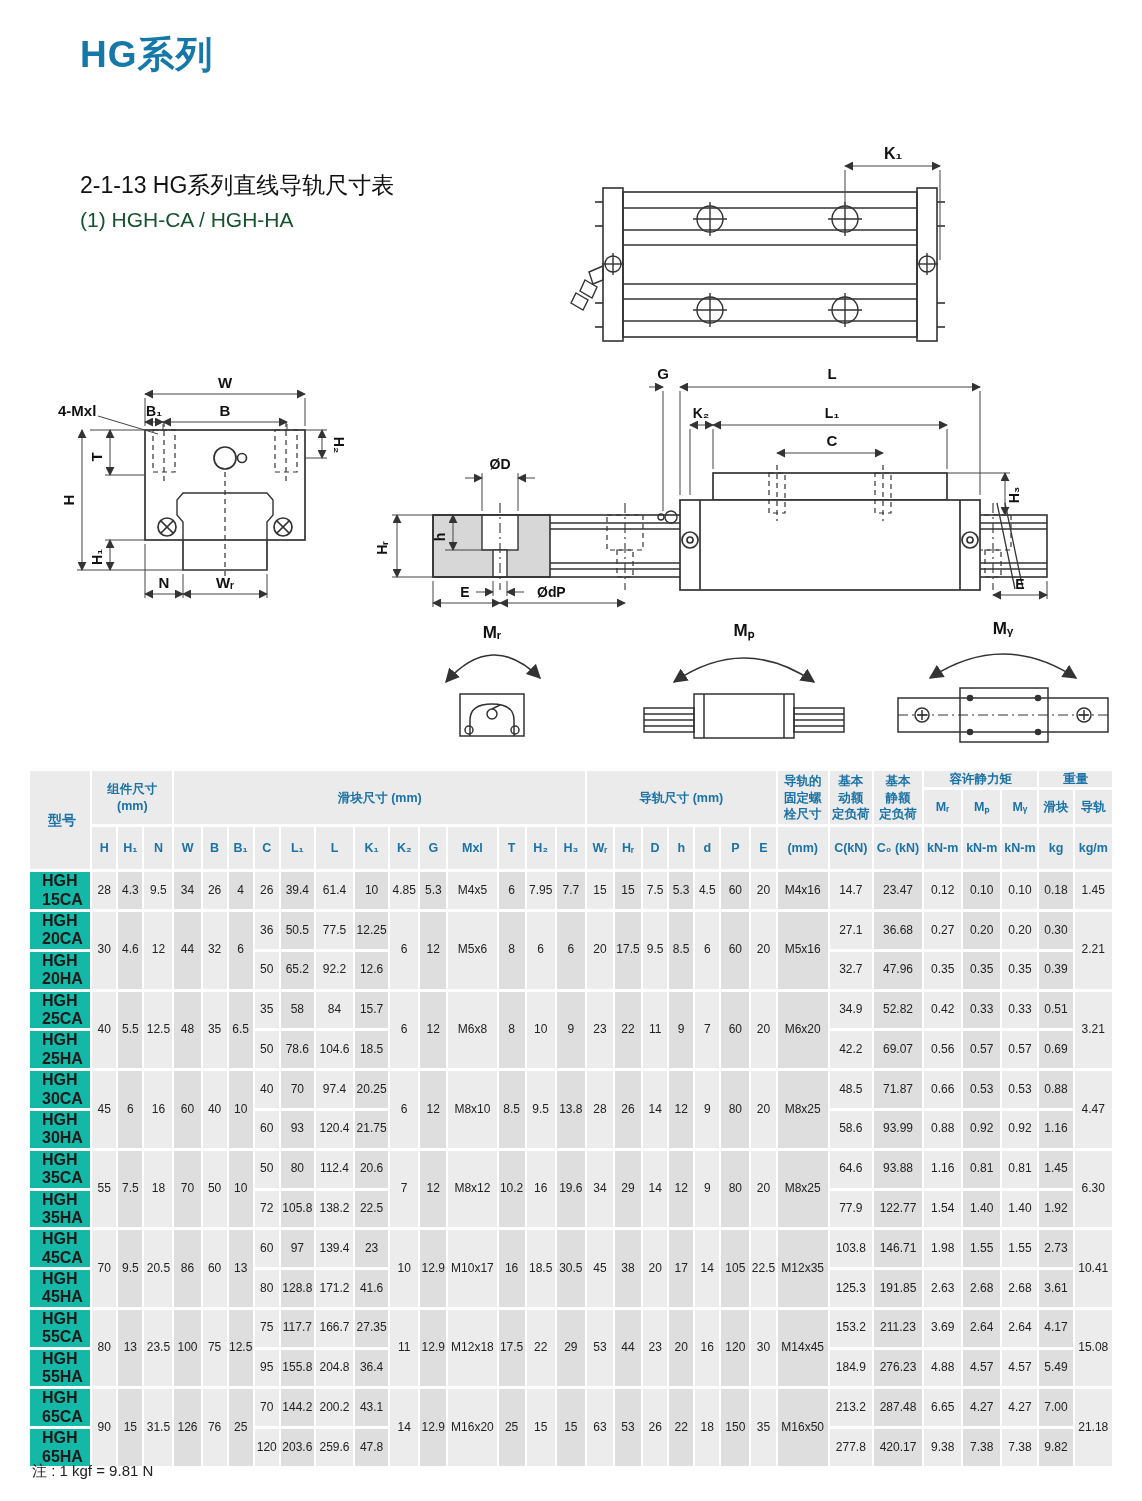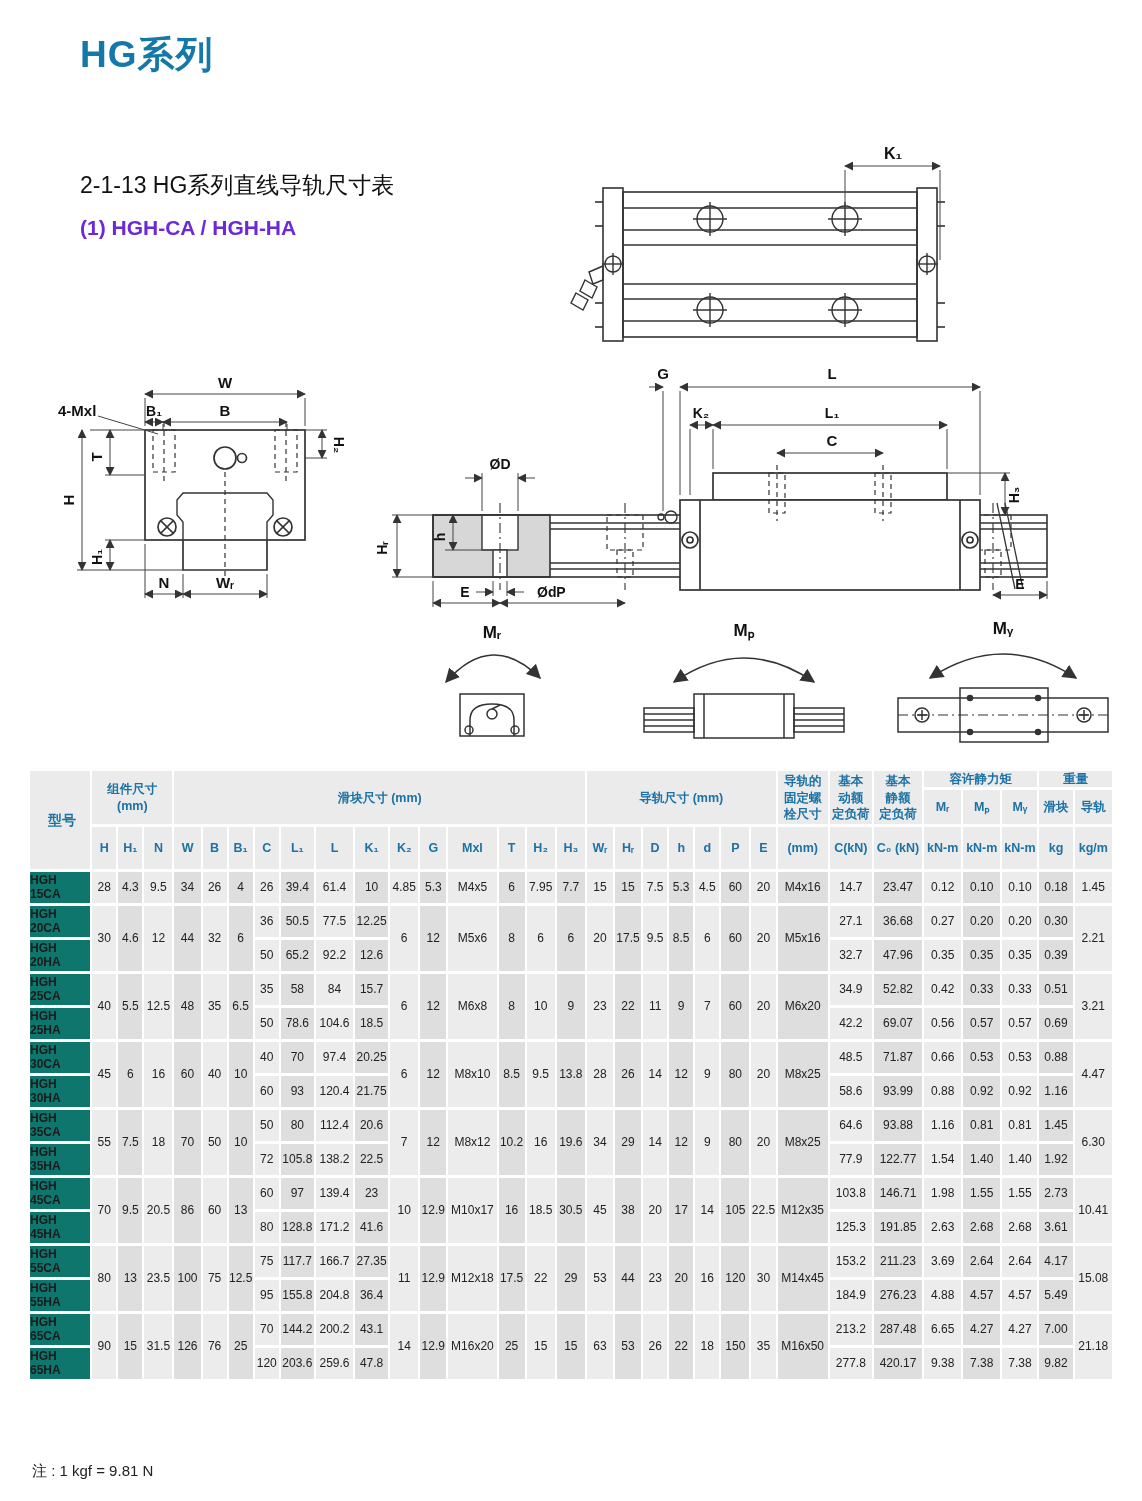--- a/index.html
+++ b/index.html
@@ -2,33 +2,33 @@
 <html><head>
 <meta charset="utf-8">
 <style>
   html,body{margin:0;padding:0;background:#fff;}
   .page{position:relative;width:1124px;height:1501px;background:#fff;overflow:hidden;
         font-family:"Liberation Sans",sans-serif;color:#222;}
   .abs{position:absolute;}
   .title{left:80px;top:30px;font-size:37px;font-weight:bold;color:#1478a9;letter-spacing:1px;}
   .subtitle{left:80px;top:80px;font-size:24px;color:#9a9a9a;letter-spacing:2px;}
   .sec-head{left:80px;top:170px;font-size:23px;font-weight:normal;color:#111;}
-  .sub-head{left:80px;top:216px;font-size:21px;font-weight:bold;color:#6d28d9;}
+  .sub-head{left:80px;top:208px;font-size:21px;font-weight:normal;color:#14532d;}
   .footnote{left:32px;top:1462px;font-size:15px;color:#222;}
   svg text{font-family:"Liberation Sans",sans-serif;font-weight:bold;fill:#111;}
   
   .tblwrap{left:28px;top:768px;width:1086px;}
   table{border-collapse:separate;border-spacing:2px 3px;table-layout:fixed;width:1086px;}
   th,td{text-align:center;vertical-align:middle;overflow:hidden;padding:0;}
   thead th{background:#ebebeb;color:#1b72a6;font-size:12.5px;font-weight:bold;
            white-space:pre-line;line-height:1.3;}
   tbody td{font-size:12px;color:#222;height:31px;line-height:1.15;}
   .c-light{background:#ececec;}
   .c-dark{background:#dedede;}
-  .c-model{background:#0f766e;text-align:left;padding-left:0;font-weight:bold;font-size:12px;color:#1a1a1a;}
+  .c-model{background:#14b8a6;text-align:left;padding-left:12px;font-weight:bold;font-size:16px;color:#1a1a1a;}
   th.model-h{text-align:left;padding-left:18px;font-size:14px;}
 </style>
 </head>
 <body>
 
 <div class="page">
 
   <div class="abs title">HG系列</div>
   <div class="abs sec-head">2-1-13 HG系列直线导轨尺寸表</div>
   <div class="abs sub-head">(1) HGH-CA / HGH-HA</div>

